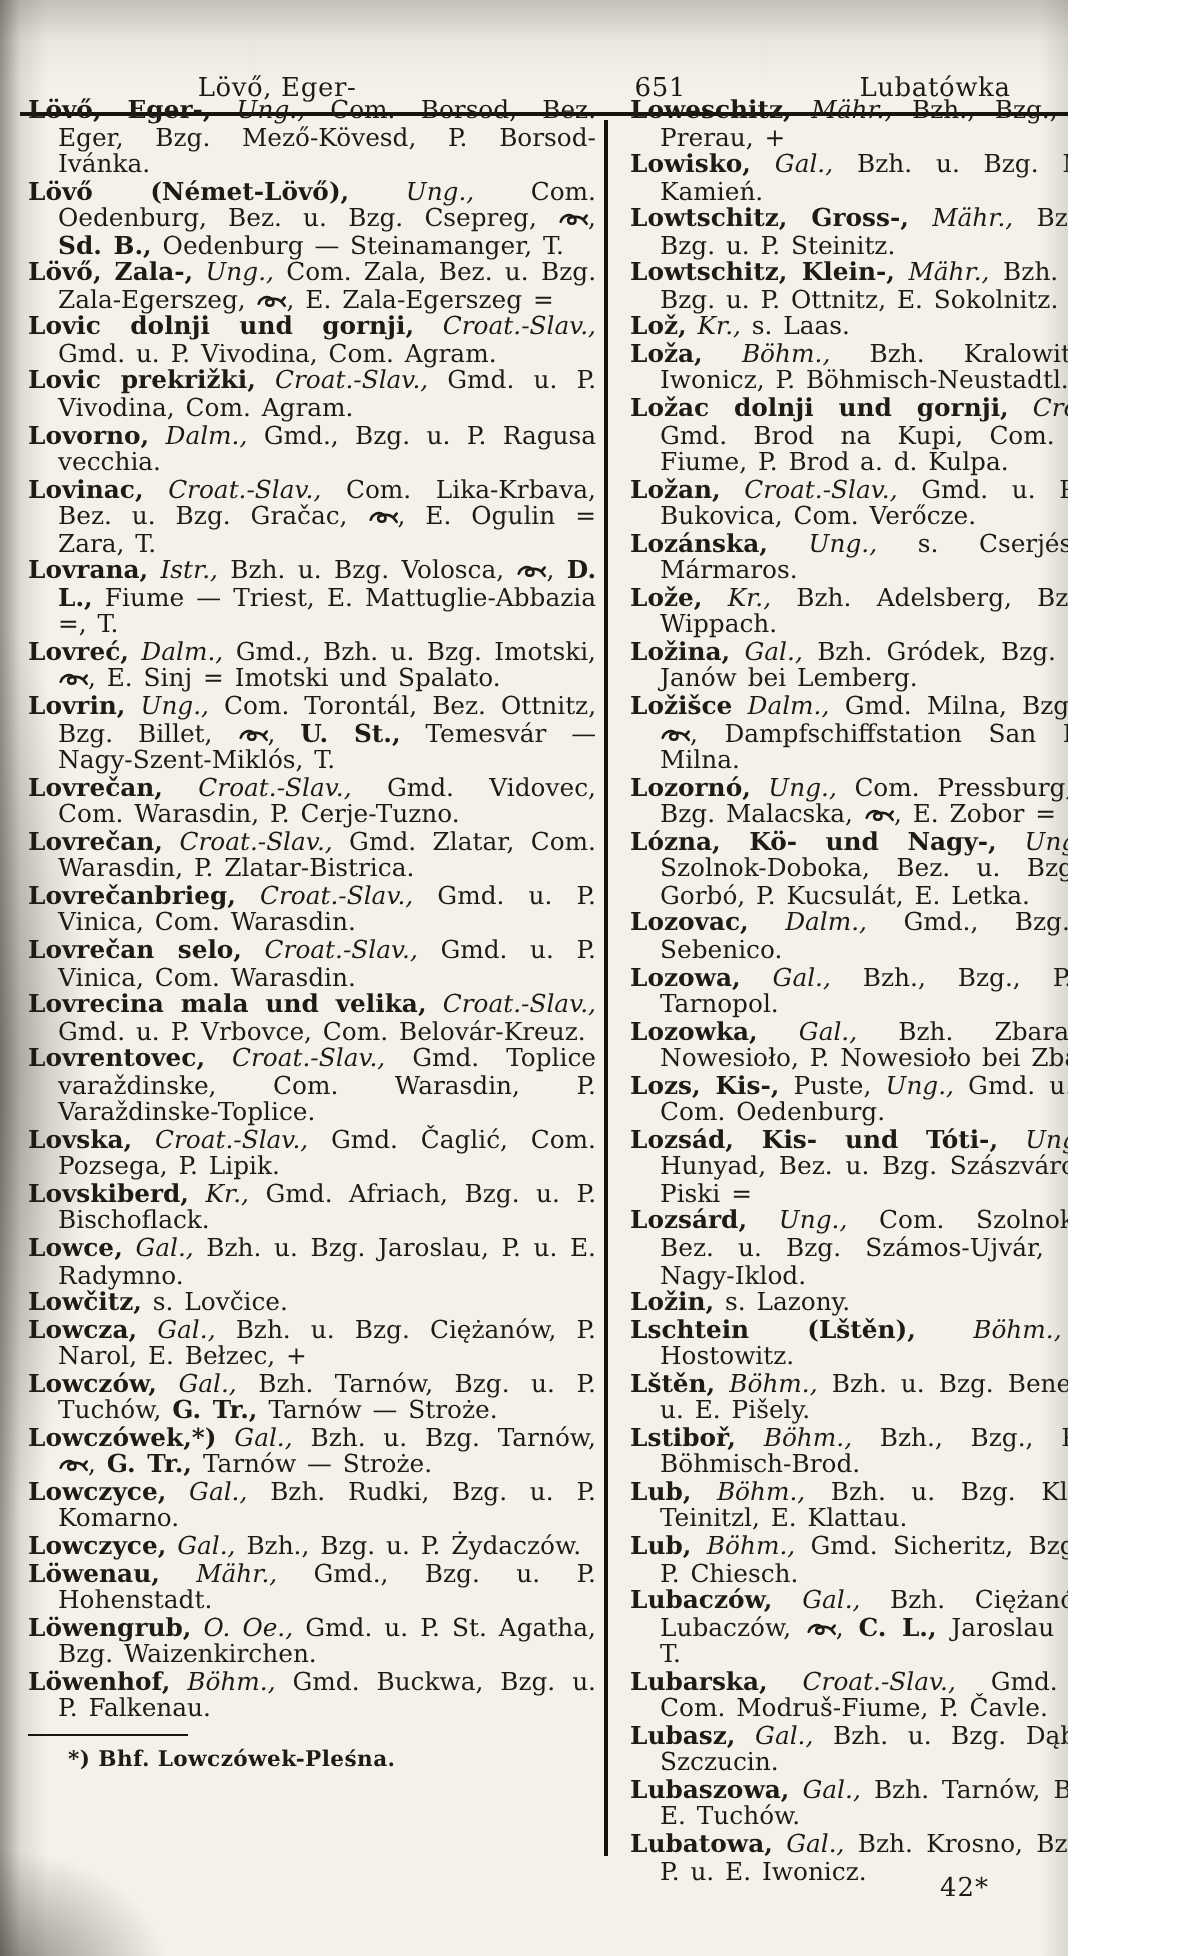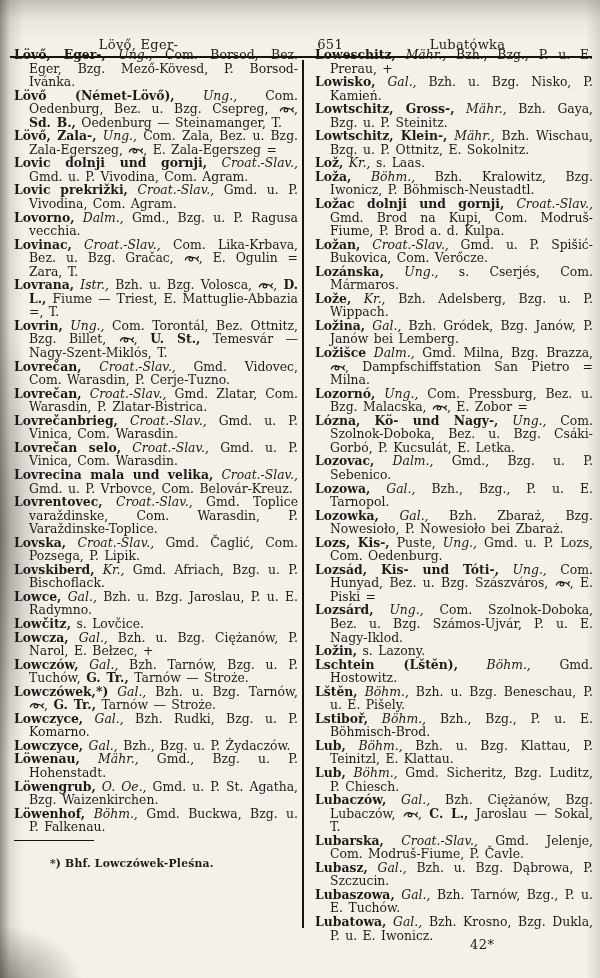--- a/index.html
+++ b/index.html
@@ -1,18 +1,18 @@
 <!DOCTYPE html>
 <html><head>
 <meta charset="utf-8">
 <style>
   html,body{margin:0;padding:0;}
   .page{
     position:relative;
-    width:600px;height:978px;
+    width:534px;height:978px;
     overflow:hidden;
     background-color:#f3f1ea;
     background-image:
       radial-gradient(ellipse 120px 90px at 0% 101%, rgba(48,45,40,0.55), transparent 70%),
       radial-gradient(ellipse 60px 300px at 0% 55%, rgba(48,45,40,0.35), transparent 75%),
       linear-gradient(90deg, rgba(52,49,43,0.50), rgba(52,49,43,0.12) 10px, rgba(52,49,43,0.0) 24px),
       linear-gradient(180deg, rgba(105,100,90,0.35), rgba(105,100,90,0.08) 20px, rgba(105,100,90,0) 42px),
       linear-gradient(270deg, rgba(105,100,90,0.18), rgba(105,100,90,0) 14px);
     font-family:"DejaVu Serif","Liberation Serif",serif;
     color:#1d1b16;
@@ -47,21 +47,21 @@
   .entry .i{font-style:italic;}
   .horn{
     display:inline-block;width:15px;height:9px;
     vertical-align:-1px;color:#1d1b16;
   }
   .footnote-rule{
     width:80px;height:1.5px;background:#16140f;
     margin:6px 0 5px 0;
   }
   .footnote{
-    margin:16px;padding-left:20px;
+    margin:0;padding-left:20px;
     font-size:10.8px;font-weight:bold;letter-spacing:0.2px;
   }
   .signature{
     position:absolute;left:470px;top:937px;
     font-size:13px;font-weight:normal;letter-spacing:0.5px;
   }
 </style>
 </head>
 <body>
 
@@ -87,20 +87,23 @@
           </svg><span class="n">, E. Zala-Egerszeg =</span></p>
         <p class="entry"><span class="b">Lovic dolnji und gornji,</span><span class="i"> Croat.-Slav.,</span><span class="n"> Gmd. u. P. Vivodina, Com. Agram.</span></p>
         <p class="entry"><span class="b">Lovic prekrižki,</span><span class="i"> Croat.-Slav.,</span><span class="n"> Gmd. u. P. Vivodina, Com. Agram.</span></p>
         <p class="entry"><span class="b">Lovorno,</span><span class="i"> Dalm.,</span><span class="n"> Gmd., Bzg. u. P. Ragusa vecchia.</span></p>
         <p class="entry"><span class="b">Lovinac,</span><span class="i"> Croat.-Slav.,</span><span class="n"> Com. Lika-Krbava, Bez. u. Bzg. Gračac, </span><svg class="horn" viewBox="0 0 22 12" aria-hidden="true">
             <path d="M2 8 C3 4 7 2.5 10 3.5 C14 5 13.5 9.5 10 9.5 C7 9.5 6.5 5.5 9.5 4.8 C13 4 16.5 4.5 18.5 6.5 M18.5 6.5 L21 3.5 M18.5 6.5 L21 9.5" fill="none" stroke="currentColor" stroke-width="1.9" stroke-linecap="round"></path>
           </svg><span class="n">, E. Ogulin = Zara, T.</span></p>
         <p class="entry"><span class="b">Lovrana,</span><span class="i"> Istr.,</span><span class="n"> Bzh. u. Bzg. Volosca, </span><svg class="horn" viewBox="0 0 22 12" aria-hidden="true">
             <path d="M2 8 C3 4 7 2.5 10 3.5 C14 5 13.5 9.5 10 9.5 C7 9.5 6.5 5.5 9.5 4.8 C13 4 16.5 4.5 18.5 6.5 M18.5 6.5 L21 3.5 M18.5 6.5 L21 9.5" fill="none" stroke="currentColor" stroke-width="1.9" stroke-linecap="round"></path>
           </svg><span class="n">, </span><span class="b">D. L.,</span><span class="n"> Fiume — Triest, E. Mattuglie-Abbazia =, T.</span></p>
+        <p class="entry"><span class="b">Lovreć,</span><span class="i"> Dalm.,</span><span class="n"> Gmd., Bzh. u. Bzg. Imotski, </span><svg class="horn" viewBox="0 0 22 12" aria-hidden="true">
+            <path d="M2 8 C3 4 7 2.5 10 3.5 C14 5 13.5 9.5 10 9.5 C7 9.5 6.5 5.5 9.5 4.8 C13 4 16.5 4.5 18.5 6.5 M18.5 6.5 L21 3.5 M18.5 6.5 L21 9.5" fill="none" stroke="currentColor" stroke-width="1.9" stroke-linecap="round"></path>
+          </svg><span class="n">, E. Sinj = Imotski und Spalato.</span></p>
         <p class="entry"><span class="b">Lovrin,</span><span class="i"> Ung.,</span><span class="n"> Com. Torontál, Bez. Ottnitz, Bzg. Billet, </span><svg class="horn" viewBox="0 0 22 12" aria-hidden="true">
             <path d="M2 8 C3 4 7 2.5 10 3.5 C14 5 13.5 9.5 10 9.5 C7 9.5 6.5 5.5 9.5 4.8 C13 4 16.5 4.5 18.5 6.5 M18.5 6.5 L21 3.5 M18.5 6.5 L21 9.5" fill="none" stroke="currentColor" stroke-width="1.9" stroke-linecap="round"></path>
           </svg><span class="n">, </span><span class="b">U. St.,</span><span class="n"> Temesvár — Nagy-Szent-Miklós, T.</span></p>
         <p class="entry"><span class="b">Lovrečan,</span><span class="i"> Croat.-Slav.,</span><span class="n"> Gmd. Vidovec, Com. Warasdin, P. Cerje-Tuzno.</span></p>
         <p class="entry"><span class="b">Lovrečan,</span><span class="i"> Croat.-Slav.,</span><span class="n"> Gmd. Zlatar, Com. Warasdin, P. Zlatar-Bistrica.</span></p>
         <p class="entry"><span class="b">Lovrečanbrieg,</span><span class="i"> Croat.-Slav.,</span><span class="n"> Gmd. u. P. Vinica, Com. Warasdin.</span></p>
         <p class="entry"><span class="b">Lovrečan selo,</span><span class="i"> Croat.-Slav.,</span><span class="n"> Gmd. u. P. Vinica, Com. Warasdin.</span></p>
         <p class="entry"><span class="b">Lovrecina mala und velika,</span><span class="i"> Croat.-Slav.,</span><span class="n"> Gmd. u. P. Vrbovce, Com. Belovár-Kreuz.</span></p>
         <p class="entry"><span class="b">Lovrentovec,</span><span class="i"> Croat.-Slav.,</span><span class="n"> Gmd. Toplice varaždinske, Com. Warasdin, P. Varaždinske-Toplice.</span></p>
         <p class="entry"><span class="b">Lovska,</span><span class="i"> Croat.-Slav.,</span><span class="n"> Gmd. Čaglić, Com. Pozsega, P. Lipik.</span></p>

